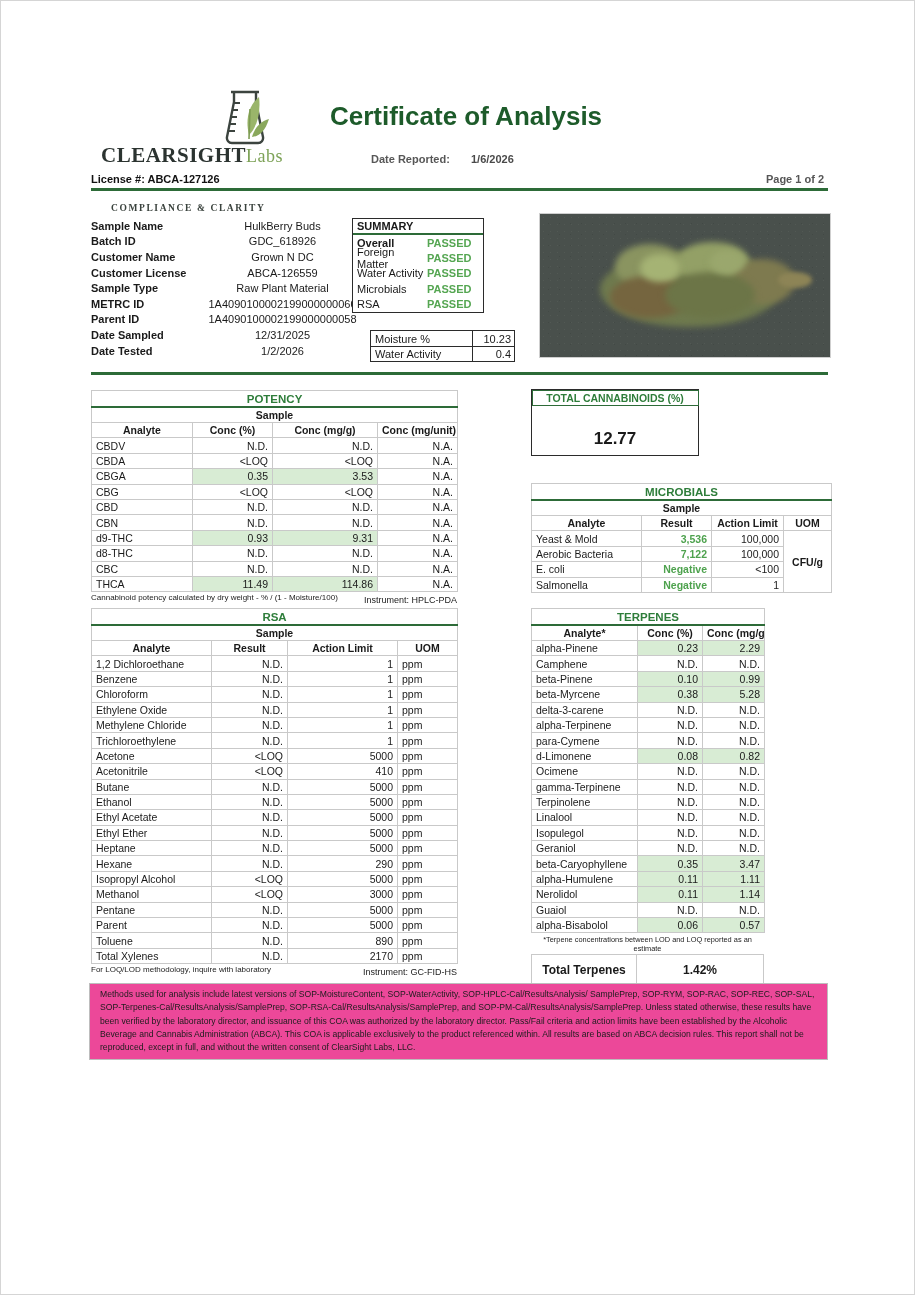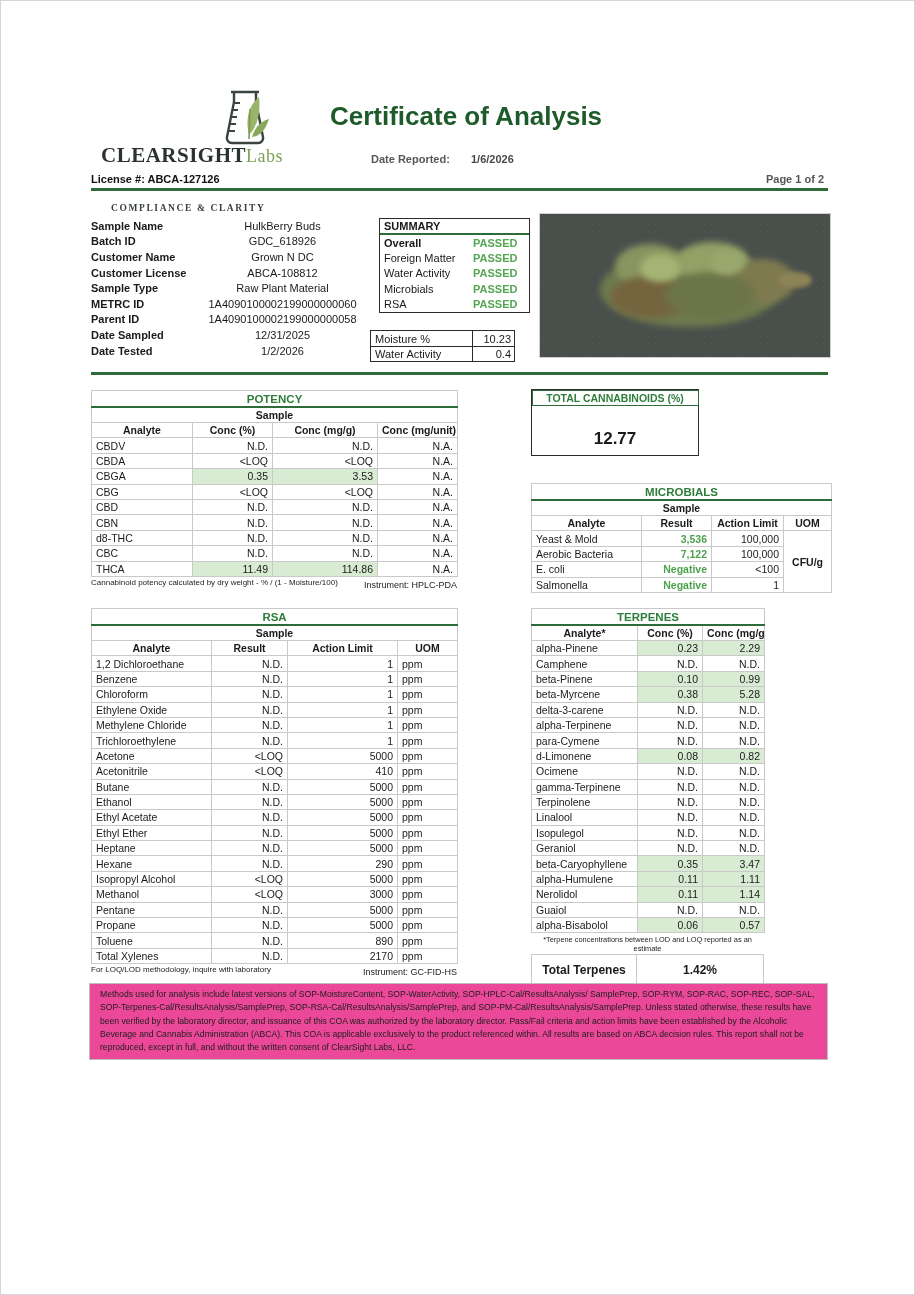--- a/index.html
+++ b/index.html
@@ -24,21 +24,21 @@
   .green-hr { position:absolute; left:90px; width:737px; height:3px; background:#2d6b38; }
   .hr1 { top:187px; } .hr2 { top:371px; }
 
   
   .sample-info { position:absolute; left:90px; top:217px; width:278px; font-size:11px; }
   .si-row { display:flex; height:15.6px; align-items:center; }
   .si-label { width:105px; font-weight:bold; }
   .si-value { width:173px; text-align:center; }
 
   
-  .summary-box { position:absolute; left:378px; top:217px; width:151px; border:1.5px solid #2b2b2b; font-size:11px; background:#fff; }
+  .summary-box { position:absolute; left:351px; top:217px; width:132px; border:1.5px solid #2b2b2b; font-size:11px; background:#fff; }
   .summary-title { font-weight:bold; padding:1px 4px; height:16px; border-bottom:2px solid #2d6b38; }
   .sm-row { display:flex; height:15.4px; align-items:center; padding:0 4px; }
   .sm-label { flex:1; }
   .sm-label.b { font-weight:bold; }
   .sm-value { width:52px; font-weight:bold; color:#55a652; }
 
   
   .moist-box { position:absolute; left:369px; top:329px; width:145px; border:1.2px solid #2b2b2b; font-size:11px; background:#fff; }
   .mo-row { display:flex; height:15.2px; align-items:center; }
   .mo-row + .mo-row { border-top:1px solid #2b2b2b; }
@@ -124,21 +124,21 @@
       <div class="si-row">
         <span class="si-label">Batch ID</span>
         <span class="si-value">GDC_618926</span>
       </div>
       <div class="si-row">
         <span class="si-label">Customer Name</span>
         <span class="si-value">Grown N DC</span>
       </div>
       <div class="si-row">
         <span class="si-label">Customer License</span>
-        <span class="si-value">ABCA-108812</span>
+        <span class="si-value">ABCA-126559</span>
       </div>
       <div class="si-row">
         <span class="si-label">Sample Type</span>
         <span class="si-value">Raw Plant Material</span>
       </div>
       <div class="si-row">
         <span class="si-label">METRC ID</span>
         <span class="si-value">1A4090100002199000000060</span>
       </div>
       <div class="si-row">
@@ -260,20 +260,26 @@
             <td class="num">N.D.</td>
             <td class="num">N.A.</td>
           </tr>
           <tr>
             <td>CBN</td>
             <td class="num">N.D.</td>
             <td class="num">N.D.</td>
             <td class="num">N.A.</td>
           </tr>
           <tr>
+            <td>d9-THC</td>
+            <td class="num hl">0.93</td>
+            <td class="num hl">9.31</td>
+            <td class="num">N.A.</td>
+          </tr>
+          <tr>
             <td>d8-THC</td>
             <td class="num">N.D.</td>
             <td class="num">N.D.</td>
             <td class="num">N.A.</td>
           </tr>
           <tr>
             <td>CBC</td>
             <td class="num">N.D.</td>
             <td class="num">N.D.</td>
             <td class="num">N.A.</td>
@@ -464,21 +470,21 @@
             <td class="num">3000</td>
             <td>ppm</td>
           </tr>
           <tr>
             <td>Pentane</td>
             <td class="num">N.D.</td>
             <td class="num">5000</td>
             <td>ppm</td>
           </tr>
           <tr>
-            <td>Propane</td>
+            <td>Parent</td>
             <td class="num">N.D.</td>
             <td class="num">5000</td>
             <td>ppm</td>
           </tr>
           <tr>
             <td>Toluene</td>
             <td class="num">N.D.</td>
             <td class="num">890</td>
             <td>ppm</td>
           </tr>

